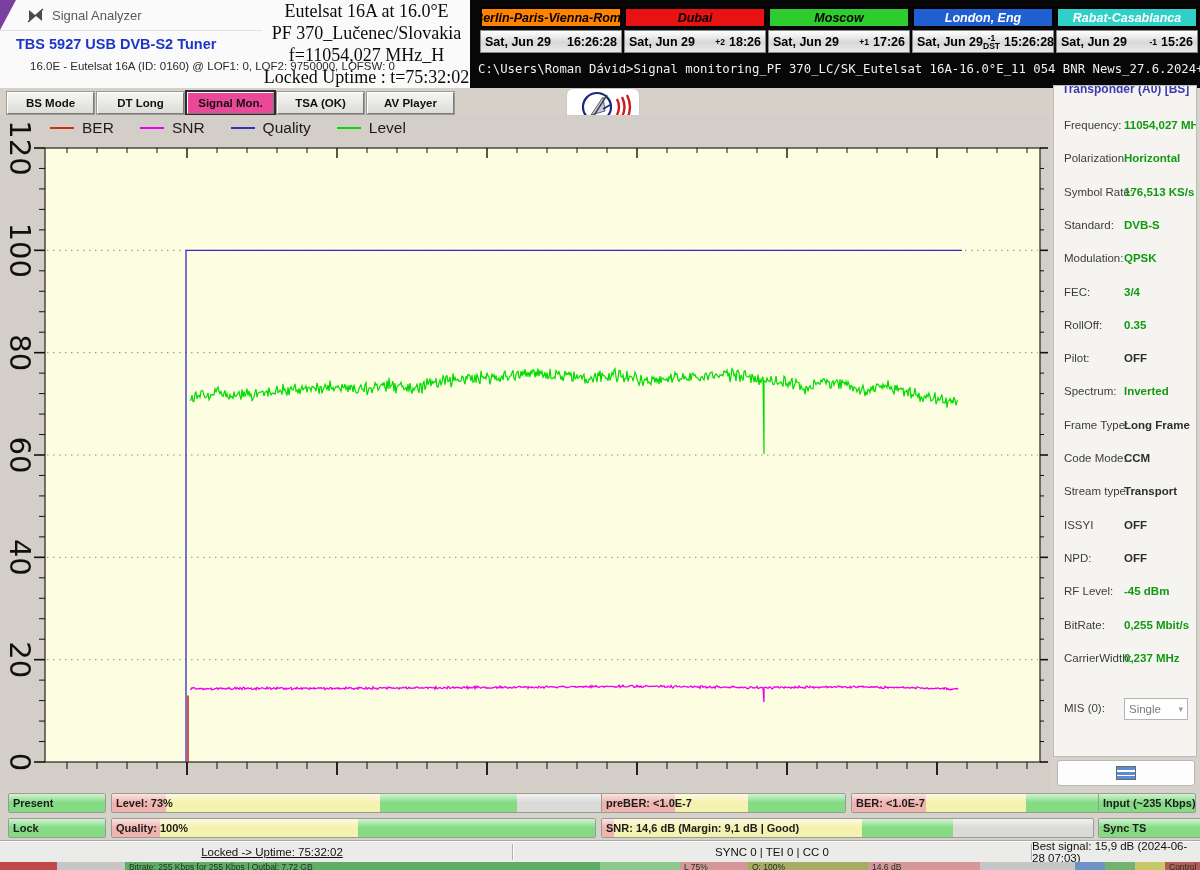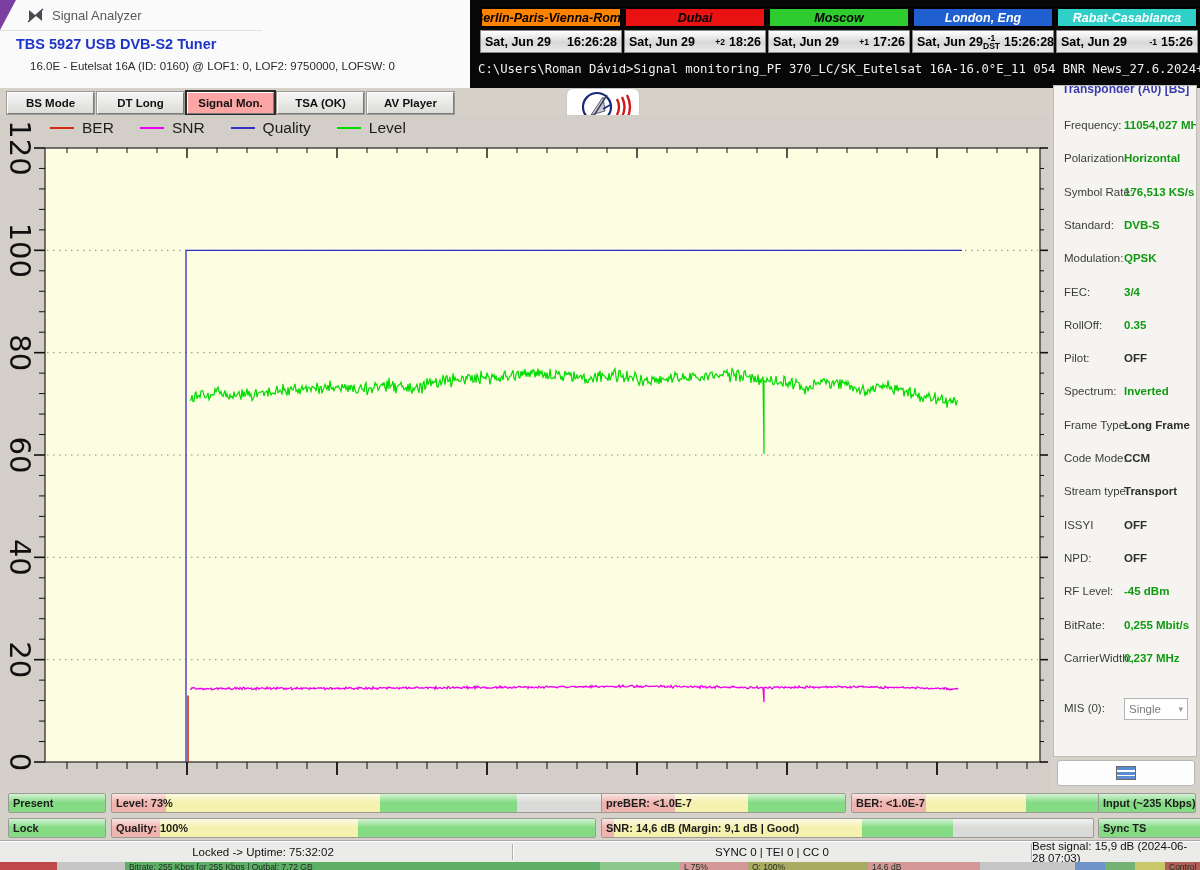--- a/index.html
+++ b/index.html
@@ -37,21 +37,21 @@
   .c-off + .c-time{margin-left:2px;}
   .cmdline{position:absolute;left:8px;top:62px;font-family:"DejaVu Sans Mono",monospace;
            font-size:12.3px;color:#f0f0f0;white-space:nowrap;}
 
   
   .toolbar{position:absolute;left:7px;top:92px;display:flex;gap:3px;}
   .tb-btn{width:87px;height:22px;font-size:11.5px;font-weight:bold;color:#111;
           background:linear-gradient(180deg,#f5f5f5,#dddcd8);
           border:1px solid;border-color:#ffffff #7a7a7a #7a7a7a #ffffff;outline:1px solid #9a9a96;
           display:flex;align-items:center;justify-content:center;cursor:pointer;}
-  .tb-btn.active{background:#fca5a5;outline:2px solid #2b2b2b;}
+  .tb-btn.active{background:#ec4899;outline:2px solid #2b2b2b;}
 
   
   .logo{position:absolute;left:566px;top:88px;width:74px;height:49px;background:#fff;
         border-radius:7px;border:1px solid #c8c8c8;overflow:hidden;}
   .logo-bar{position:absolute;left:3px;right:3px;bottom:2px;height:12px;background:#d01818;
             color:#fff;font-size:7.5px;font-weight:bold;font-style:italic;text-align:center;line-height:12px;
             letter-spacing:.5px;}
 
   
   .chart-widget{position:absolute;left:0;top:115px;width:1050px;height:676px;background:#d3cfc8;}
@@ -108,20 +108,26 @@
       <path d="M2 3 L8.5 8.5 L2 14 Z" fill="#4a4a52"></path>
       <path d="M15 3 L8.5 8.5 L15 14 Z" fill="#4a4a52"></path>
       <line x1="1" y1="15" x2="16" y2="2" stroke="#4a4a52" stroke-width="1.6"></line>
     </svg>
     <span class="title-text">Signal Analyzer</span>
   </div>
   <div class="title-sep"></div>
   <div class="tuner-name">TBS 5927 USB DVB-S2 Tuner</div>
   <div class="tuner-details">16.0E - Eutelsat 16A (ID: 0160) @ LOF1: 0, LOF2: 9750000, LOFSW: 0</div>
 
+  <div class="overlay-block">
+    <div>Eutelsat 16A at 16.0°E</div>
+    <div>PF 370_Lučenec/Slovakia</div>
+    <div>f=11054,027 MHz_H</div>
+    <div>Locked Uptime : t=75:32:02</div>
+  </div>
 
   <div class="top-black">
     <div class="clocks" id="clocks">
         <div class="clock-col">
           <div class="clock-header" style="background:#ff8200;color:#000000">Berlin-Paris-Vienna-Roma</div>
           <div class="clock-time">
             <span class="c-date">Sat, Jun 29</span>
             <span class="c-time">16:26:28</span>
           </div>
         </div>
@@ -486,21 +492,21 @@
         <div class="seg gray" style="left:71.50%;width:28.50%;"></div>
         <span class="bar-label">SNR: 14,6 dB (Margin: 9,1 dB | Good)</span>
       </div>
       <div class="bar" style="left: 1098px; top: 818px; width: 112px;">
         <div class="seg green" style="left:0.00%;width:100.00%;"></div>
         <span class="bar-label">Sync TS</span>
       </div>
     </div>
 
   <div class="status-line">
-    <div class="sl-sec" style="left:7px;width:512px;">Locked -&gt; Uptime: 75:32:02</div>
+    <div class="sl-sec" style="left:16px;width:512px;text-decoration:underline;">Locked -&gt; Uptime: 75:32:02</div>
     <div class="sl-div" style="left:512px;"></div>
     <div class="sl-sec" style="left:513px;width:518px;">SYNC 0 | TEI 0 | CC 0</div>
     <div class="sl-div" style="left:1031px;"></div>
     <div class="sl-sec" style="left:1032px;width:168px;">Best signal: 15,9 dB (2024-06-28 07:03)</div>
   </div>
 
   <div class="bottom-strip" id="bottom-strip">
       <div class="strip-seg" style="width: 57px; background: rgb(192, 72, 72);"></div>
       <div class="strip-seg" style="width: 68px; background: rgb(198, 198, 198);"></div>
       <div class="strip-seg" style="width: 475px; background: rgb(95, 174, 104);">Bitrate: 255 Kbps for 255 Kbps | Outbal: 7.72 GB</div>

